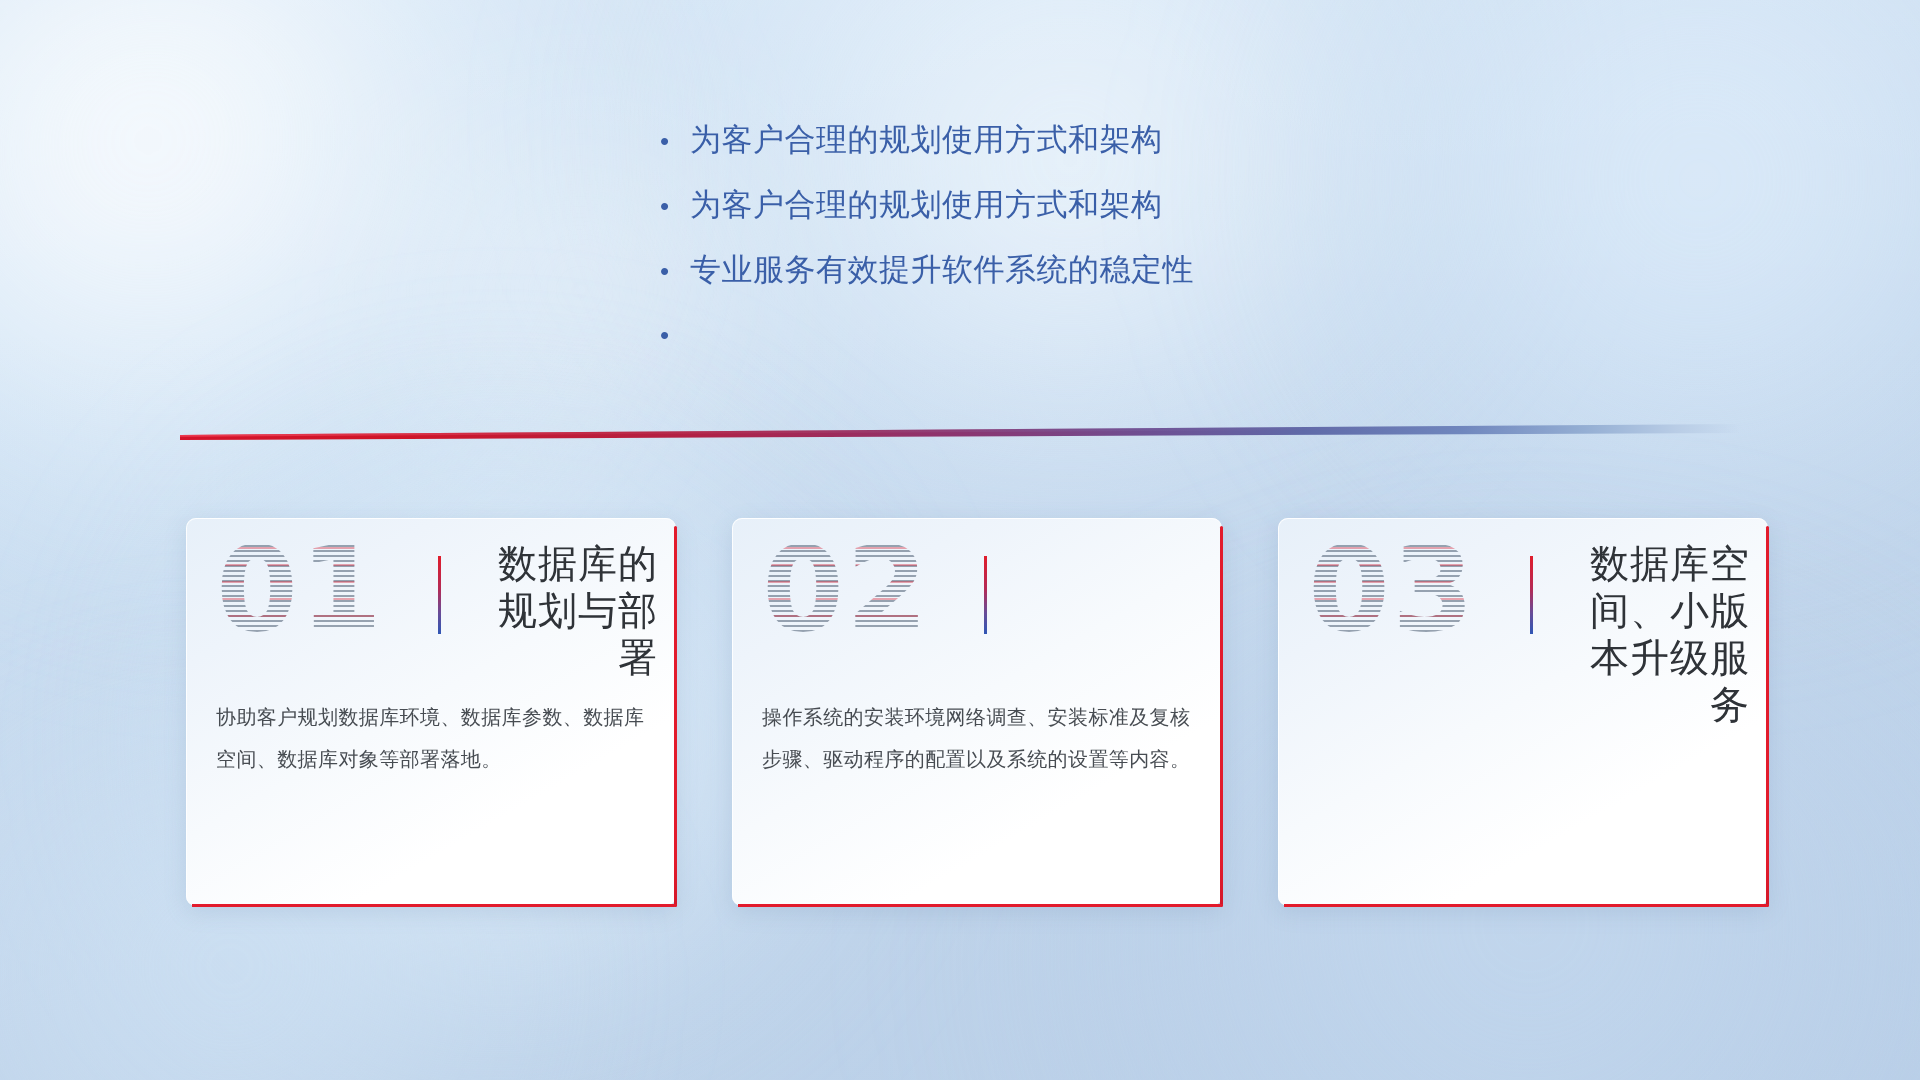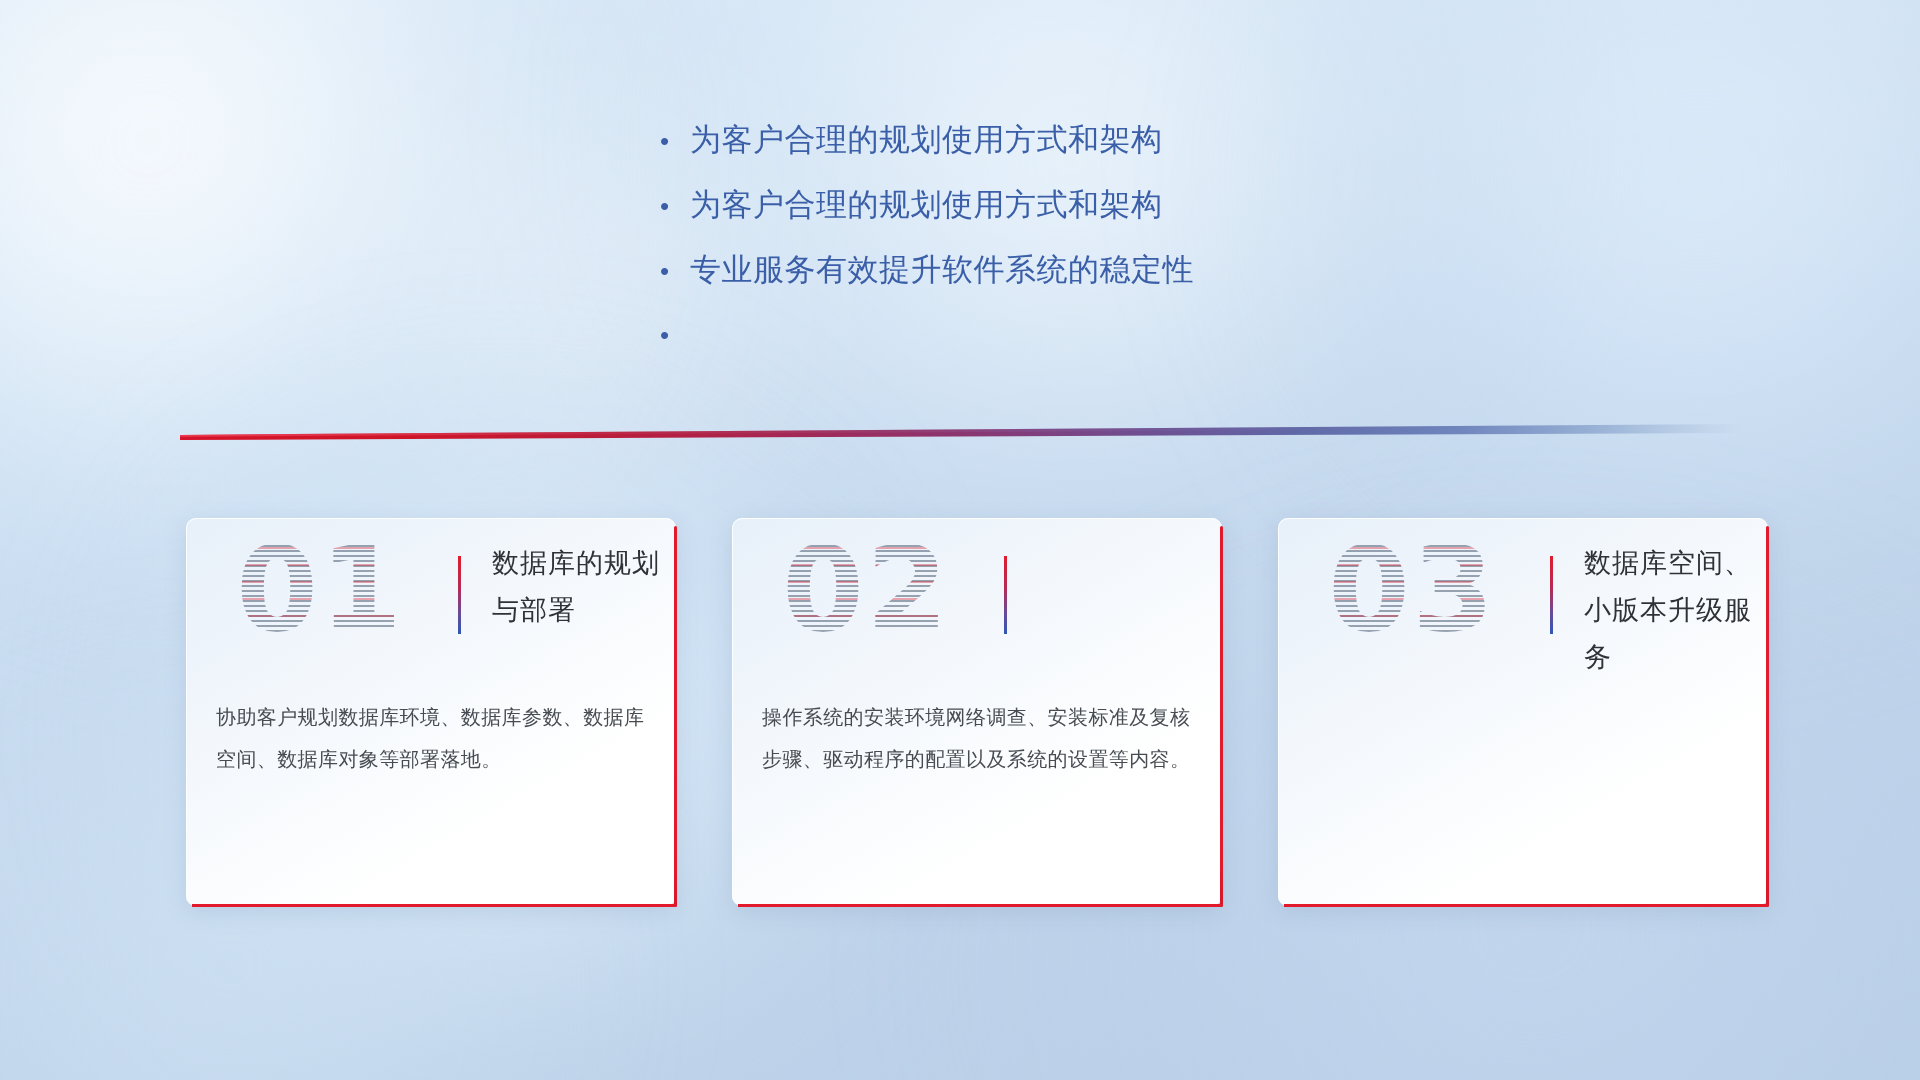--- a/index.html
+++ b/index.html
@@ -80,21 +80,20 @@
     position:absolute; left:186px; top:518px;
     display:flex; gap:56px;
   }
   .card{
     position:relative;
     width:490px; height:388px;
     border-radius:10px 10px 10px 10px;
     background:linear-gradient(150deg,#e7f0f9 0%, #eef4fb 22%, #f7fafd 48%, #ffffff 72%, #ffffff 100%);
     box-shadow:0 6px 22px rgba(96,127,167,.18);
     overflow:visible;
-    padding-left:20px;
   }
   .card::before{ 
     content:""; position:absolute; inset:0; border-radius:10px;
     border-top:1.5px solid rgba(255,255,255,.9);
     border-left:1.5px solid rgba(255,255,255,.85);
     pointer-events:none;
   }
   .card .redline-r{
     position:absolute; right:-1px; top:8px; bottom:-1px; width:3px;
     background:linear-gradient(to bottom, #e21b2c 0%, #e21b2c 88%, #d3182a 100%);
@@ -139,22 +138,22 @@
     -webkit-text-fill-color:transparent;
     user-select:none;
   }
   .vbar{
     position:absolute; left:252px; top:38px;
     width:3px; height:78px;
     background:linear-gradient(to bottom, #e01c2b 0%, #b52a55 42%, #6a4b96 72%, #2f56b5 100%);
   }
   .card-title{
     position:absolute; left:286px; top:22px; width:186px;
-    font-size:27px; line-height:47px; color:#2f3338;
-    font-weight:400; letter-spacing:1px;
+    font-size:39px; line-height:47px; color:#2f3338;
+    font-weight:400; letter-spacing:1px;text-align:right;
   }
   .card-body{
     position:absolute; left:30px; right:28px; top:178px;
     font-size:20px; line-height:42px; color:#474c52;
     letter-spacing:.4px;
   }
 </style>
 </head>
 <body>
 

